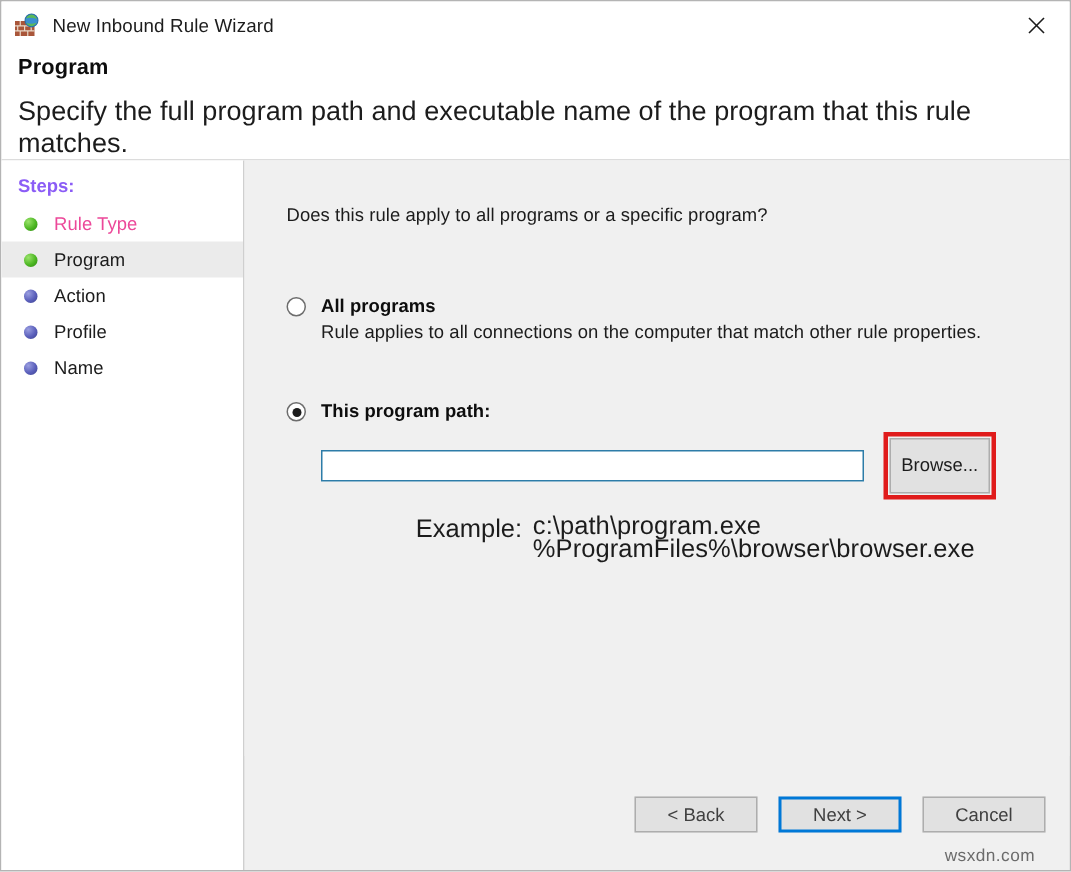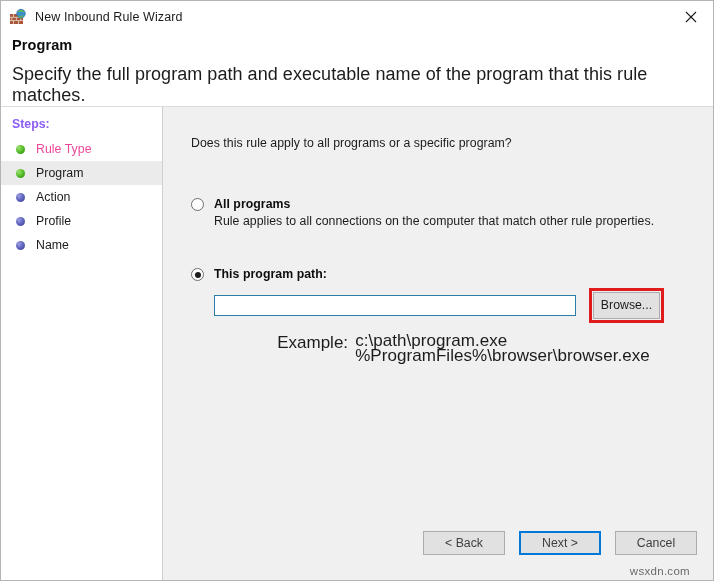--- a/index.html
+++ b/index.html
@@ -219,21 +219,21 @@
   }
   #browse-highlight {
     margin-left: 13px;
     border: 3px solid #e01b1b;
     padding: 1px;
     display: inline-block;
     line-height: 0;
   }
   #browse-button {
     width: 67px;
-    height: 27px;
+    height: 37px;
     box-sizing: border-box;
     border: 1px solid #adadad;
     background: #e1e1e1;
     font-family: "Liberation Sans", sans-serif;
     font-size: 12.3px;
     color: #1c1c1c;
     cursor: default;
     line-height: 19px;
     padding: 0;
   }

